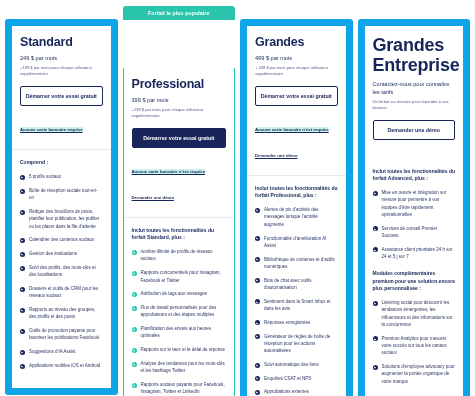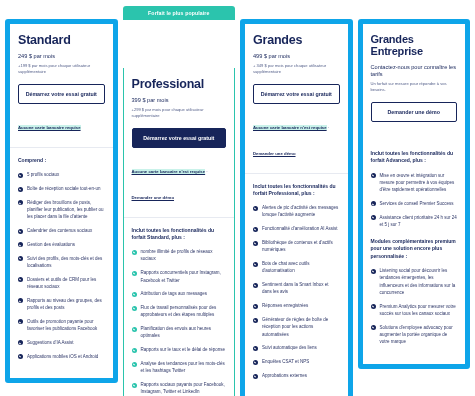--- a/index.html
+++ b/index.html
@@ -35,21 +35,21 @@
     font-weight: bold;
     text-align: center;
     padding: 4px 2px;
     border-radius: 3px 3px 0 0;
     letter-spacing: 0.1px;
   }
   .ribbon-spacer {
     height: 13px;
   }
   .card {
-    border: 5px solid #0ea5e9;
+    border: 7px solid #0ea5e9;
     border-radius: 3px;
     background: #ffffff;
     box-sizing: border-box;
     overflow: hidden;
   }
   .card.highlight {
     border: 1px solid #2bc4ad;
     border-top: none;
     border-radius: 0 0 3px 3px;
     margin-top: 48px;
@@ -67,21 +67,21 @@
   }
   .plan-name {
     font-size: 12.5px;
     font-weight: bold;
     line-height: 1.12;
     color: #17255a;
     letter-spacing: -0.2px;
     margin: 0 0 6px 0;
   }
   .plan-name.two-line {
-    font-size: 11px;
+    font-size: 18px;
   }
   .price {
     font-size: 5.6px;
     color: #17255a;
     margin: 0 0 3px 0;
     line-height: 1.3;
   }
   .price-note {
     font-size: 4.1px;
     color: #55608a;

